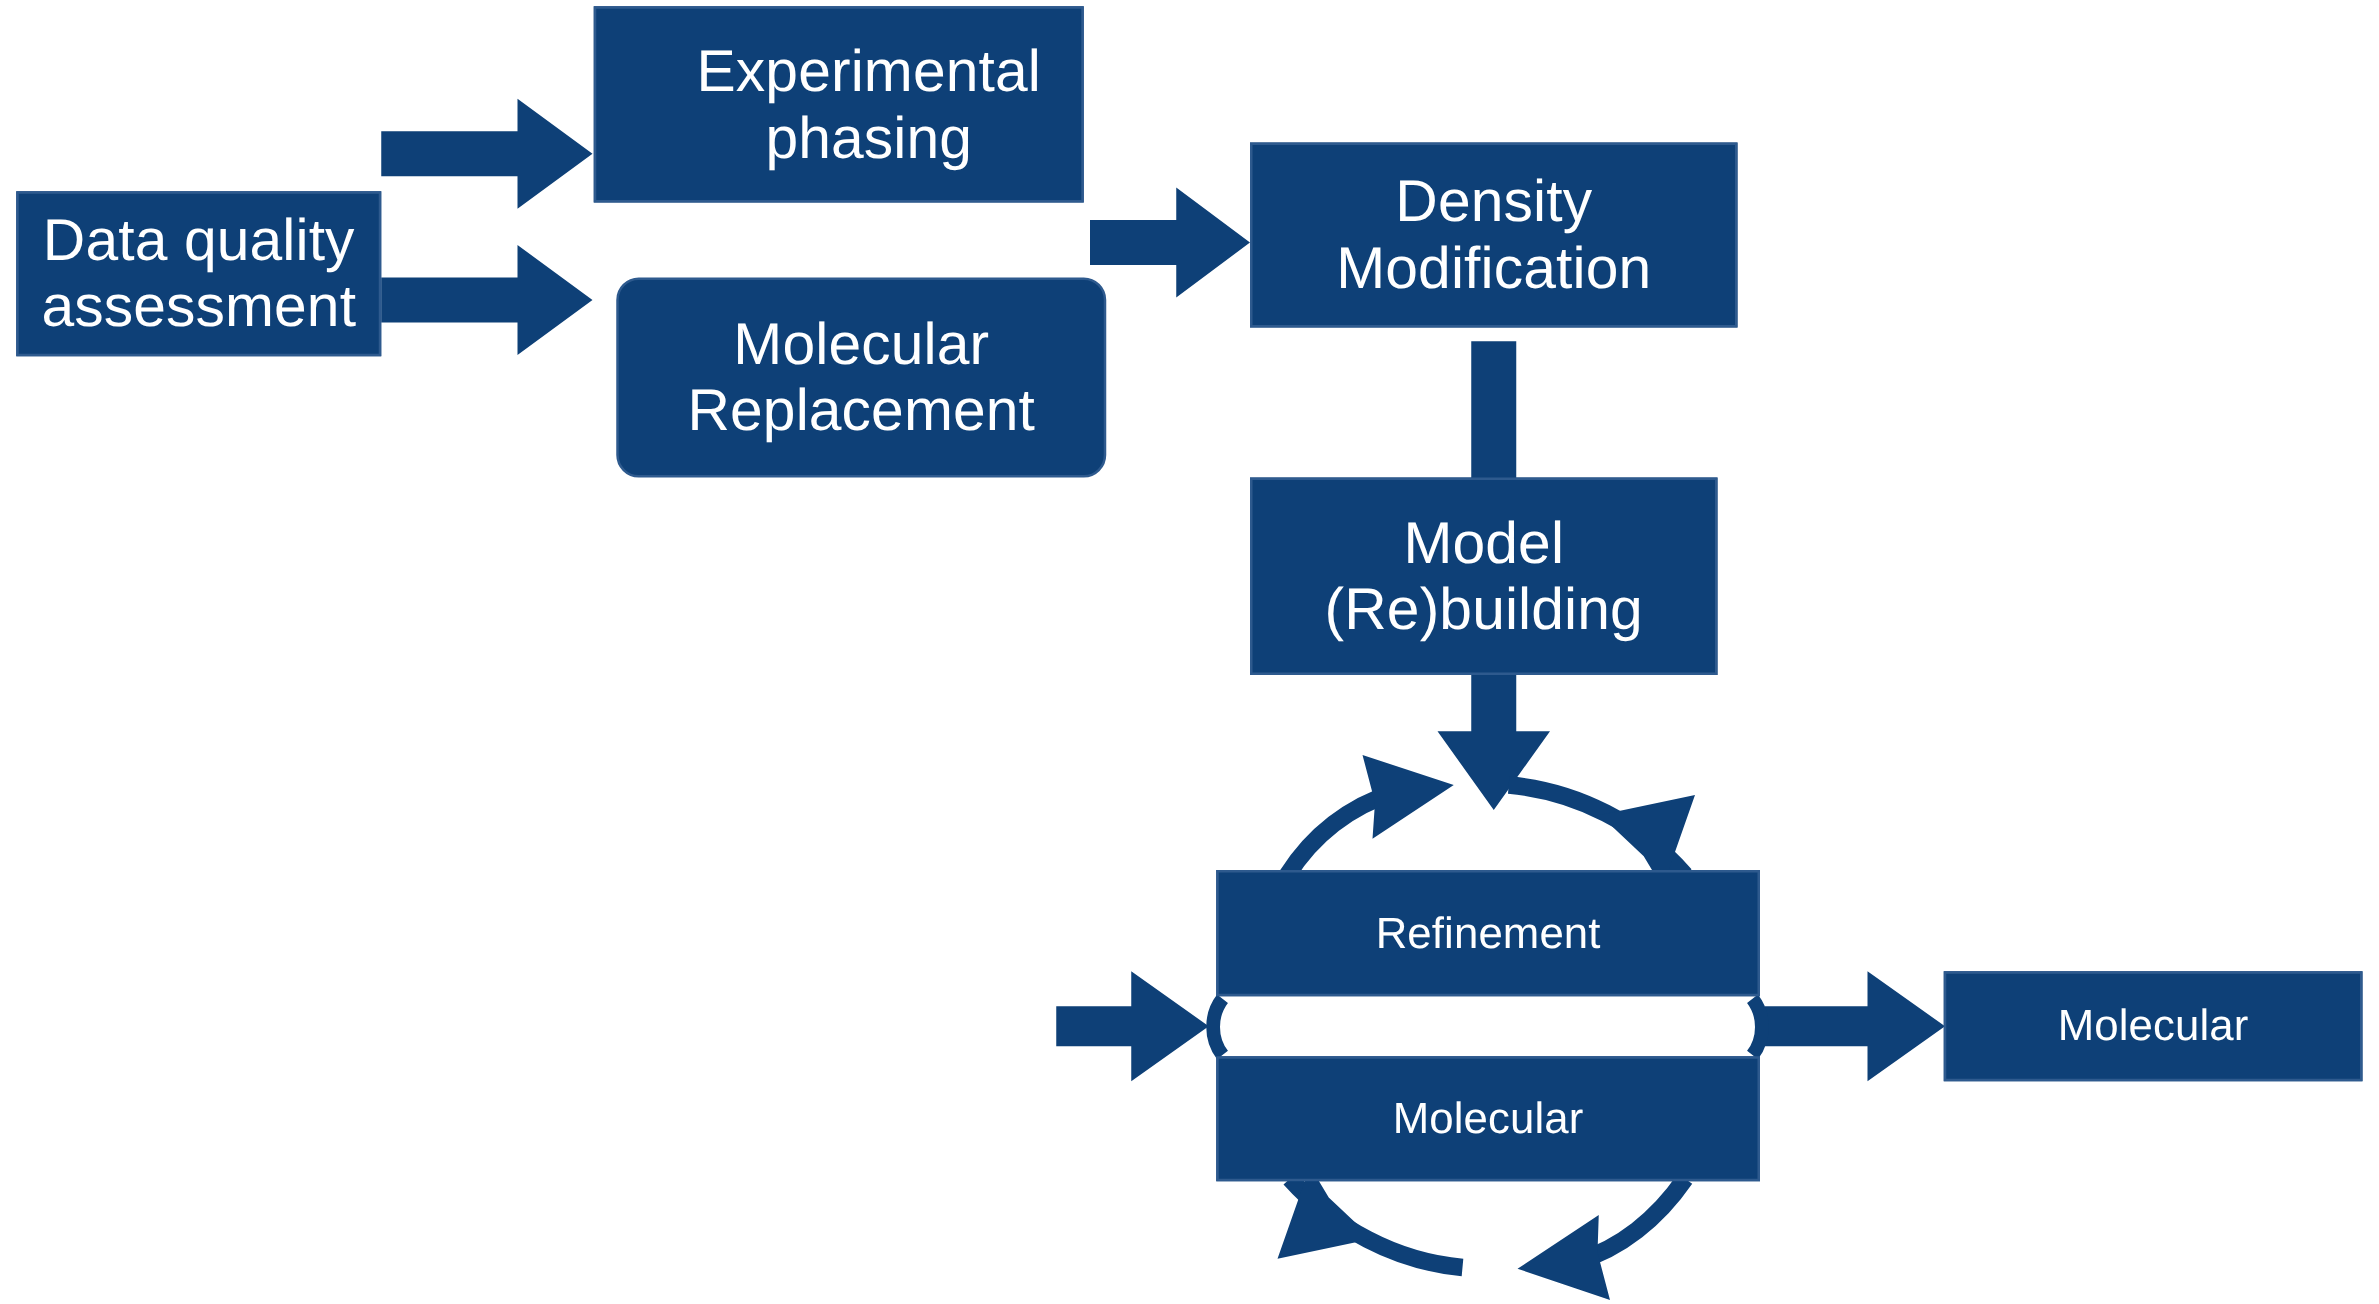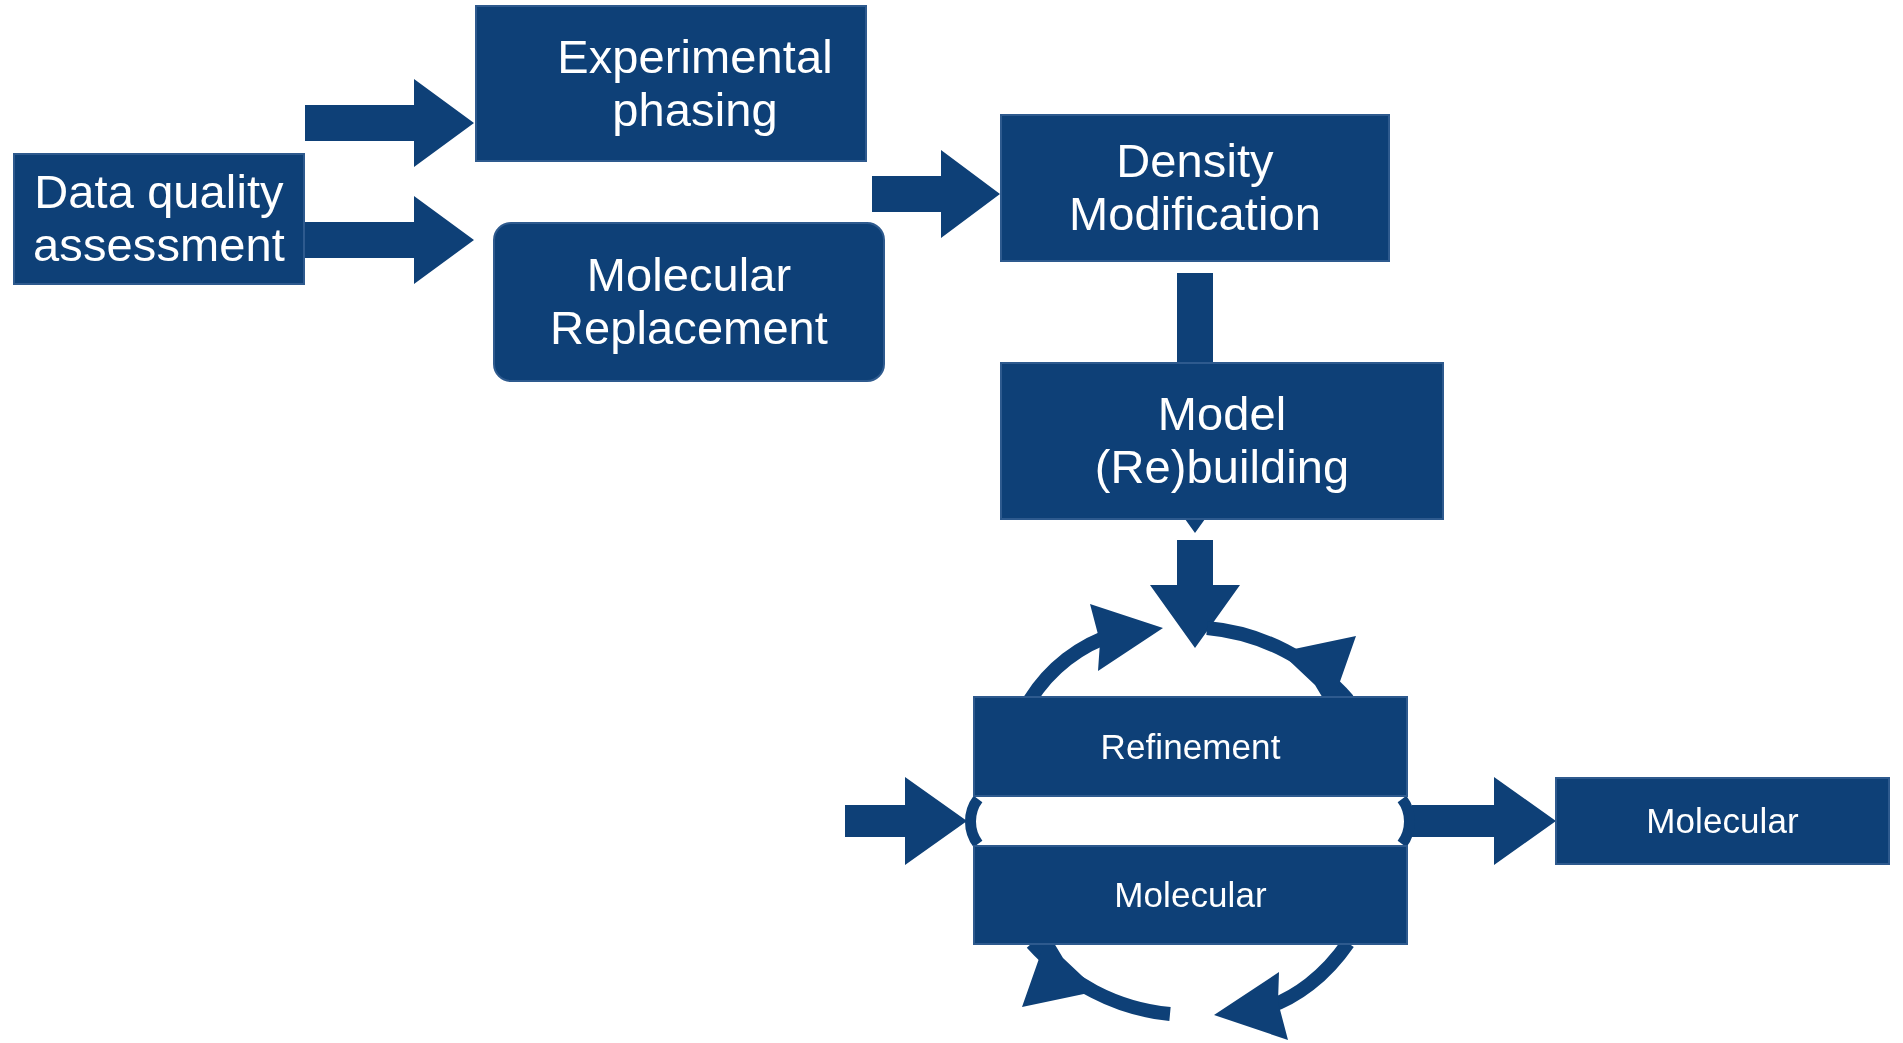--- a/index.html
+++ b/index.html
@@ -133,21 +133,21 @@
   <div class="node node-lg" style="left:493px; top:222px; width:392px; height:160px;border-radius:18px;">
     <span>Molecular
 Replacement</span>
   </div>
 
   <div class="node node-lg" style="left:1000px; top:114px; width:390px; height:148px;align-items:center;">
     <span>Density
 Modification</span>
   </div>
 
-  <div class="node node-lg" style="left:1000px; top:362px; width:444px; height:158px;">
+  <div class="node node-lg" style="left:1000px; top:382px; width:374px; height:158px;">
     <span>Model
 (Re)building</span>
   </div>
 
   <div class="node node-md" style="left:973px; top:696px; width:435px; height:101px;">
     <span>Refinement</span>
   </div>
 
   <div class="node node-md" style="left:973px; top:845px; width:435px; height:100px;">
     <span>Molecular</span>

